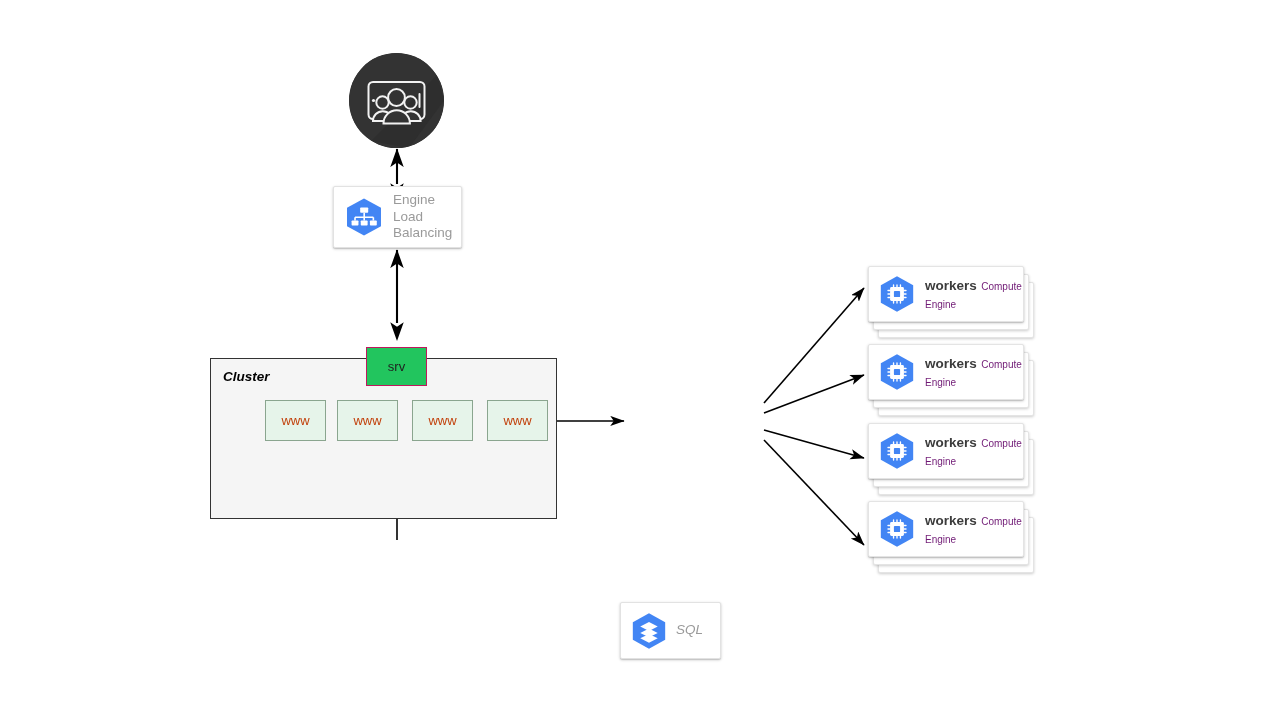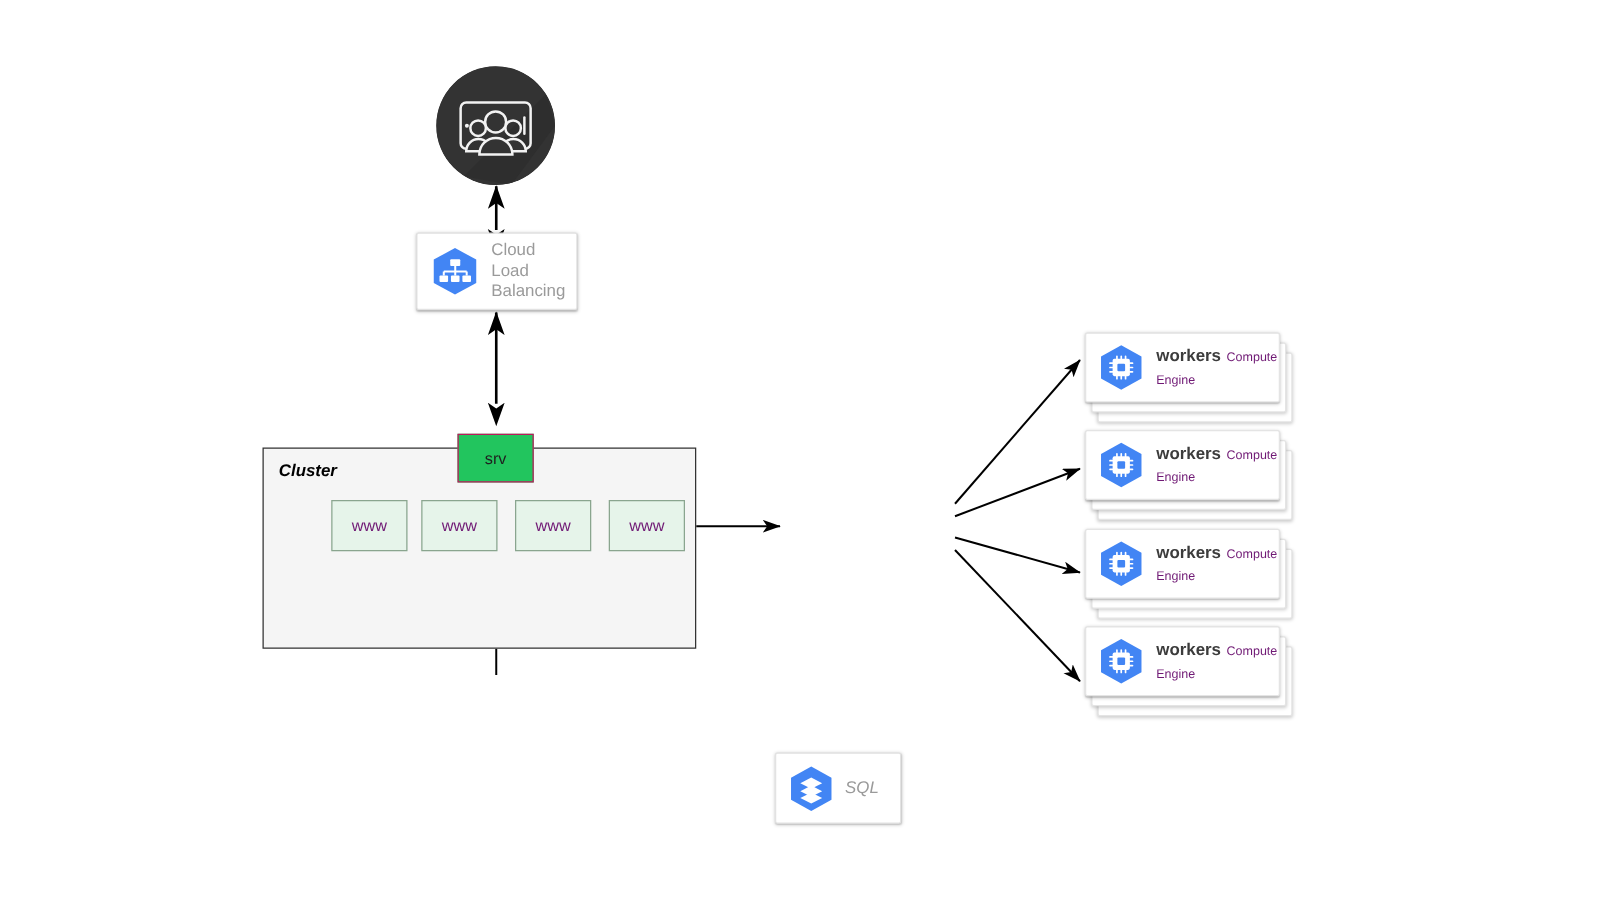--- a/index.html
+++ b/index.html
@@ -133,21 +133,21 @@
   }
   .node-srv {
     background: #22c55e;
     border: 1px solid #be185d;
     color: #1f1f1f;
     margin-top: 24px;
   }
   .node-www {
     background: #e6f4ea;
     border: 1px solid #8aa58f;
-    color: #701a75;
+    color: #c2410c;
   }
 </style>
 </head>
 <body>
 
 <div id="canvas">
 
   <svg id="edges" viewBox="0 0 1280 720" xmlns="http://www.w3.org/2000/svg">
     <defs>
       <marker id="arrowEnd" markerWidth="10" markerHeight="10" refX="8.6" refY="3.2" orient="auto" markerUnits="strokeWidth">
@@ -206,21 +206,21 @@
       <svg viewBox="0 0 44 44" width="42" height="42" xmlns="http://www.w3.org/2000/svg">
         <polygon points="22,2.5 39.8,12.25 39.8,31.75 22,41.5 4.2,31.75 4.2,12.25" fill="#4285F4"></polygon>
         <rect x="18" y="12" width="8.4" height="5.6" rx="0.8" fill="#ffffff"></rect>
         <path d="M22.2 17.6 L22.2 22.2 M12.6 22.2 L31.8 22.2 M12.6 22.2 L12.6 25.6 M22.2 22.2 L22.2 25.6 M31.8 22.2 L31.8 25.6" stroke="#ffffff" stroke-width="1.7" fill="none"></path>
         <rect x="9" y="25.6" width="7.2" height="5.4" rx="0.8" fill="#ffffff"></rect>
         <rect x="18.6" y="25.6" width="7.2" height="5.4" rx="0.8" fill="#ffffff"></rect>
         <rect x="28.2" y="25.6" width="7.2" height="5.4" rx="0.8" fill="#ffffff"></rect>
       </svg>
     </div>
     <div class="labels">
-      <span class="lbl-main">Cloud Load
+      <span class="lbl-main">Engine Load
 Balancing</span>
     </div>
   </div>
 
 
   <div class="cluster" style="left:210px; top:358px; width:347px; height:161px;font-style:italic;">
     <span class="cluster-label">Cluster</span>
   </div>
 
   <div class="node-box node-srv" style="left:366px; top:323px; width:61px; height:39px;">

